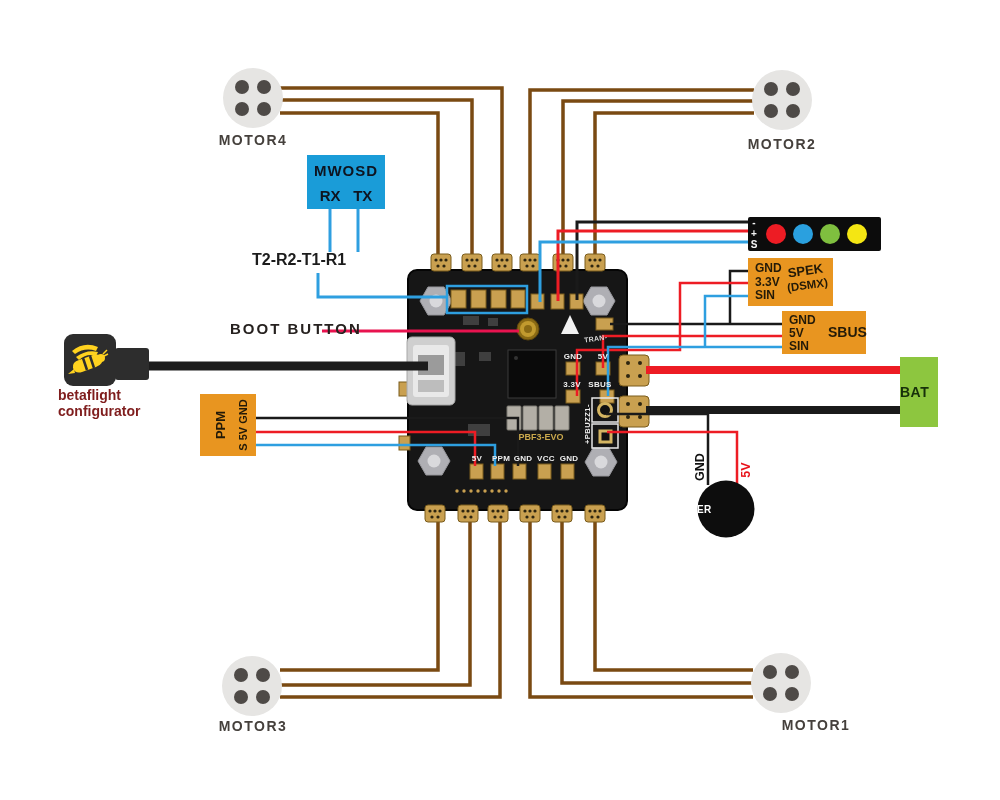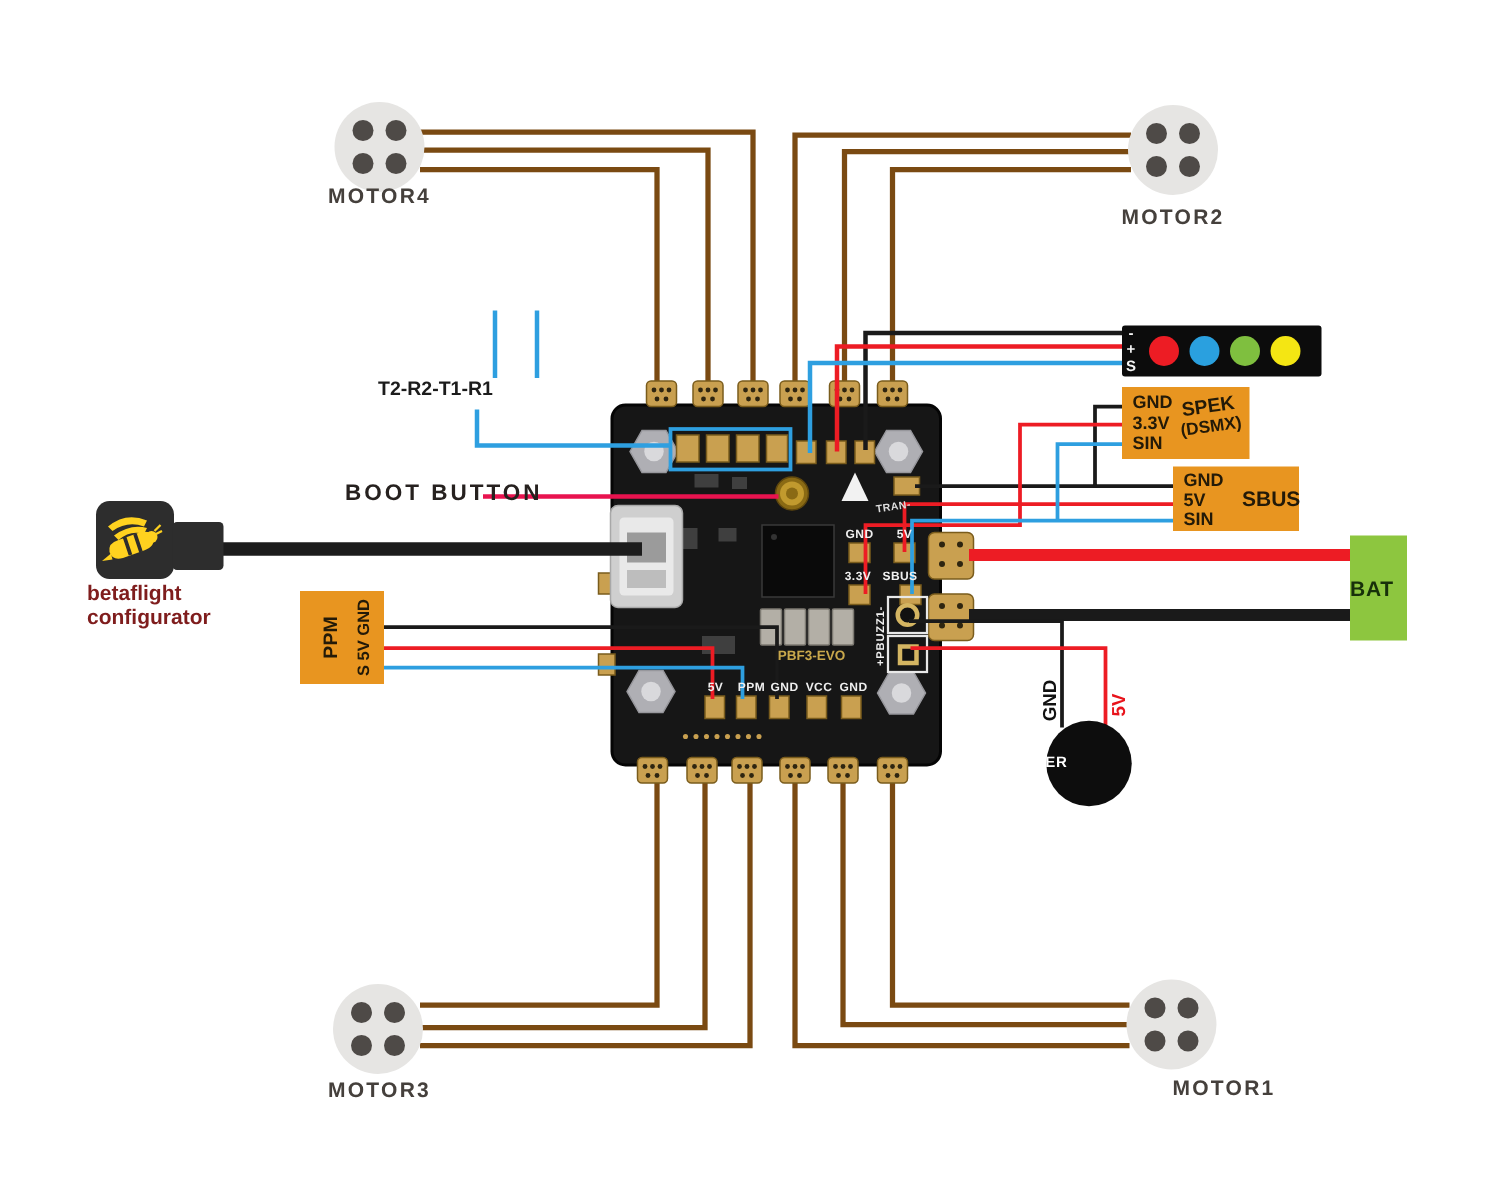--- a/index.html
+++ b/index.html
@@ -312,27 +312,34 @@
       <path d="M8,16 Q19,8 30,11 L28,15 Q19,12 11,19 Z" fill="#ffd21f"></path>
       <path d="M5,27 Q4,21 11,19 L25,14 Q32,12 34,17 Q36,23 28,26 L14,31 Q7,33 5,27 Z" fill="#ffd21f"></path>
       <circle cx="33" cy="17" r="4" fill="#ffd21f"></circle>
       <path d="M35,13 L39,9 M36,15 L40,13" stroke="#ffd21f" stroke-width="1.5" fill="none"></path>
       <path d="M15,17 L19,29 M22,15 L26,27" stroke="#2d2d2d" stroke-width="2.5" fill="none"></path>
       <path d="M6,28 L0,33 L7,32 Z" fill="#ffd21f"></path>
     </g>
   </g>
 </svg>
 
-<div class="lbl c motor-label" style="left:253px;top:130px;">MOTOR4</div>
+<div class="lbl c motor-label" style="left:253px;top:140px;">MOTOR4</div>
 <div class="lbl c motor-label" style="left:782px;top:144px;">MOTOR2</div>
 <div class="lbl c motor-label" style="left:253px;top:726px;">MOTOR3</div>
 <div class="lbl c motor-label" style="left:816px;top:725px;">MOTOR1</div>
 
-
-<div class="lbl" style="left:252px;top:251px;font-size:13px;color:#1c1c1c;text-align:right;">T2-R2-T1-R1</div>
+<div class="mwosd">
+  <div class="t">MWOSD</div>
+  <div class="row">
+    <span>RX</span>
+    <span>TX</span>
+  </div>
+</div>
+
+<div class="lbl" style="left:252px;top:251px;font-size:16px;color:#1c1c1c;text-align:right;">T2-R2-T1-R1</div>
 <div class="lbl" style="left:198px;top:320px;font-size:15px;letter-spacing:2px;color:#26211f;margin-left:32px;">BOOT BUTTON</div>
 
 <div class="bft">
   <div>betaflight</div>
   <div>configurator</div>
 </div>
 
 <div class="obox" style="left:200px;top:394px;width:56px;height:62px;">
   <span class="lbl rot" style="left:20px;top:31px;font-size:13px;">PPM</span>
   <span class="lbl rot" style="left:43px;top:31px;font-size:11px;">S 5V GND</span>

